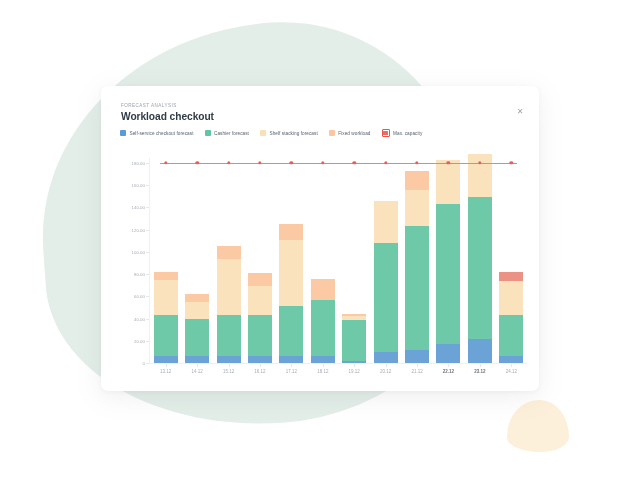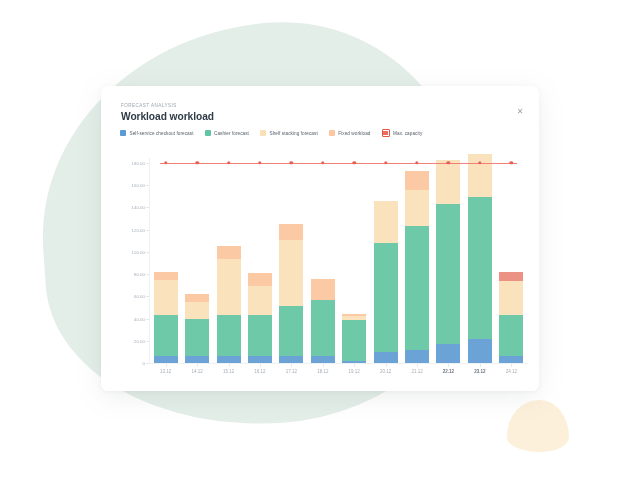--- a/index.html
+++ b/index.html
@@ -230,21 +230,21 @@
 <body>
 
 <div id="bg-layer">
   <div class="blob-mint"></div>
   <div class="blob-peach"></div>
 </div>
 
 <div id="card">
 
   <div class="card-eyebrow">FORECAST ANALYSIS</div>
-  <div class="card-title">Workload workload</div>
+  <div class="card-title">Workload checkout</div>
   <div class="close-btn">✕</div>
 
   <div id="legend">
       <div class="legend-item">
         <span class="legend-swatch" style="background: rgb(91, 155, 213);"></span>
         <span class="legend-label">Self-service checkout forecast</span>
       </div>
       <div class="legend-item">
         <span class="legend-swatch" style="background: rgb(95, 197, 165);"></span>
         <span class="legend-label">Cashier forecast</span>

